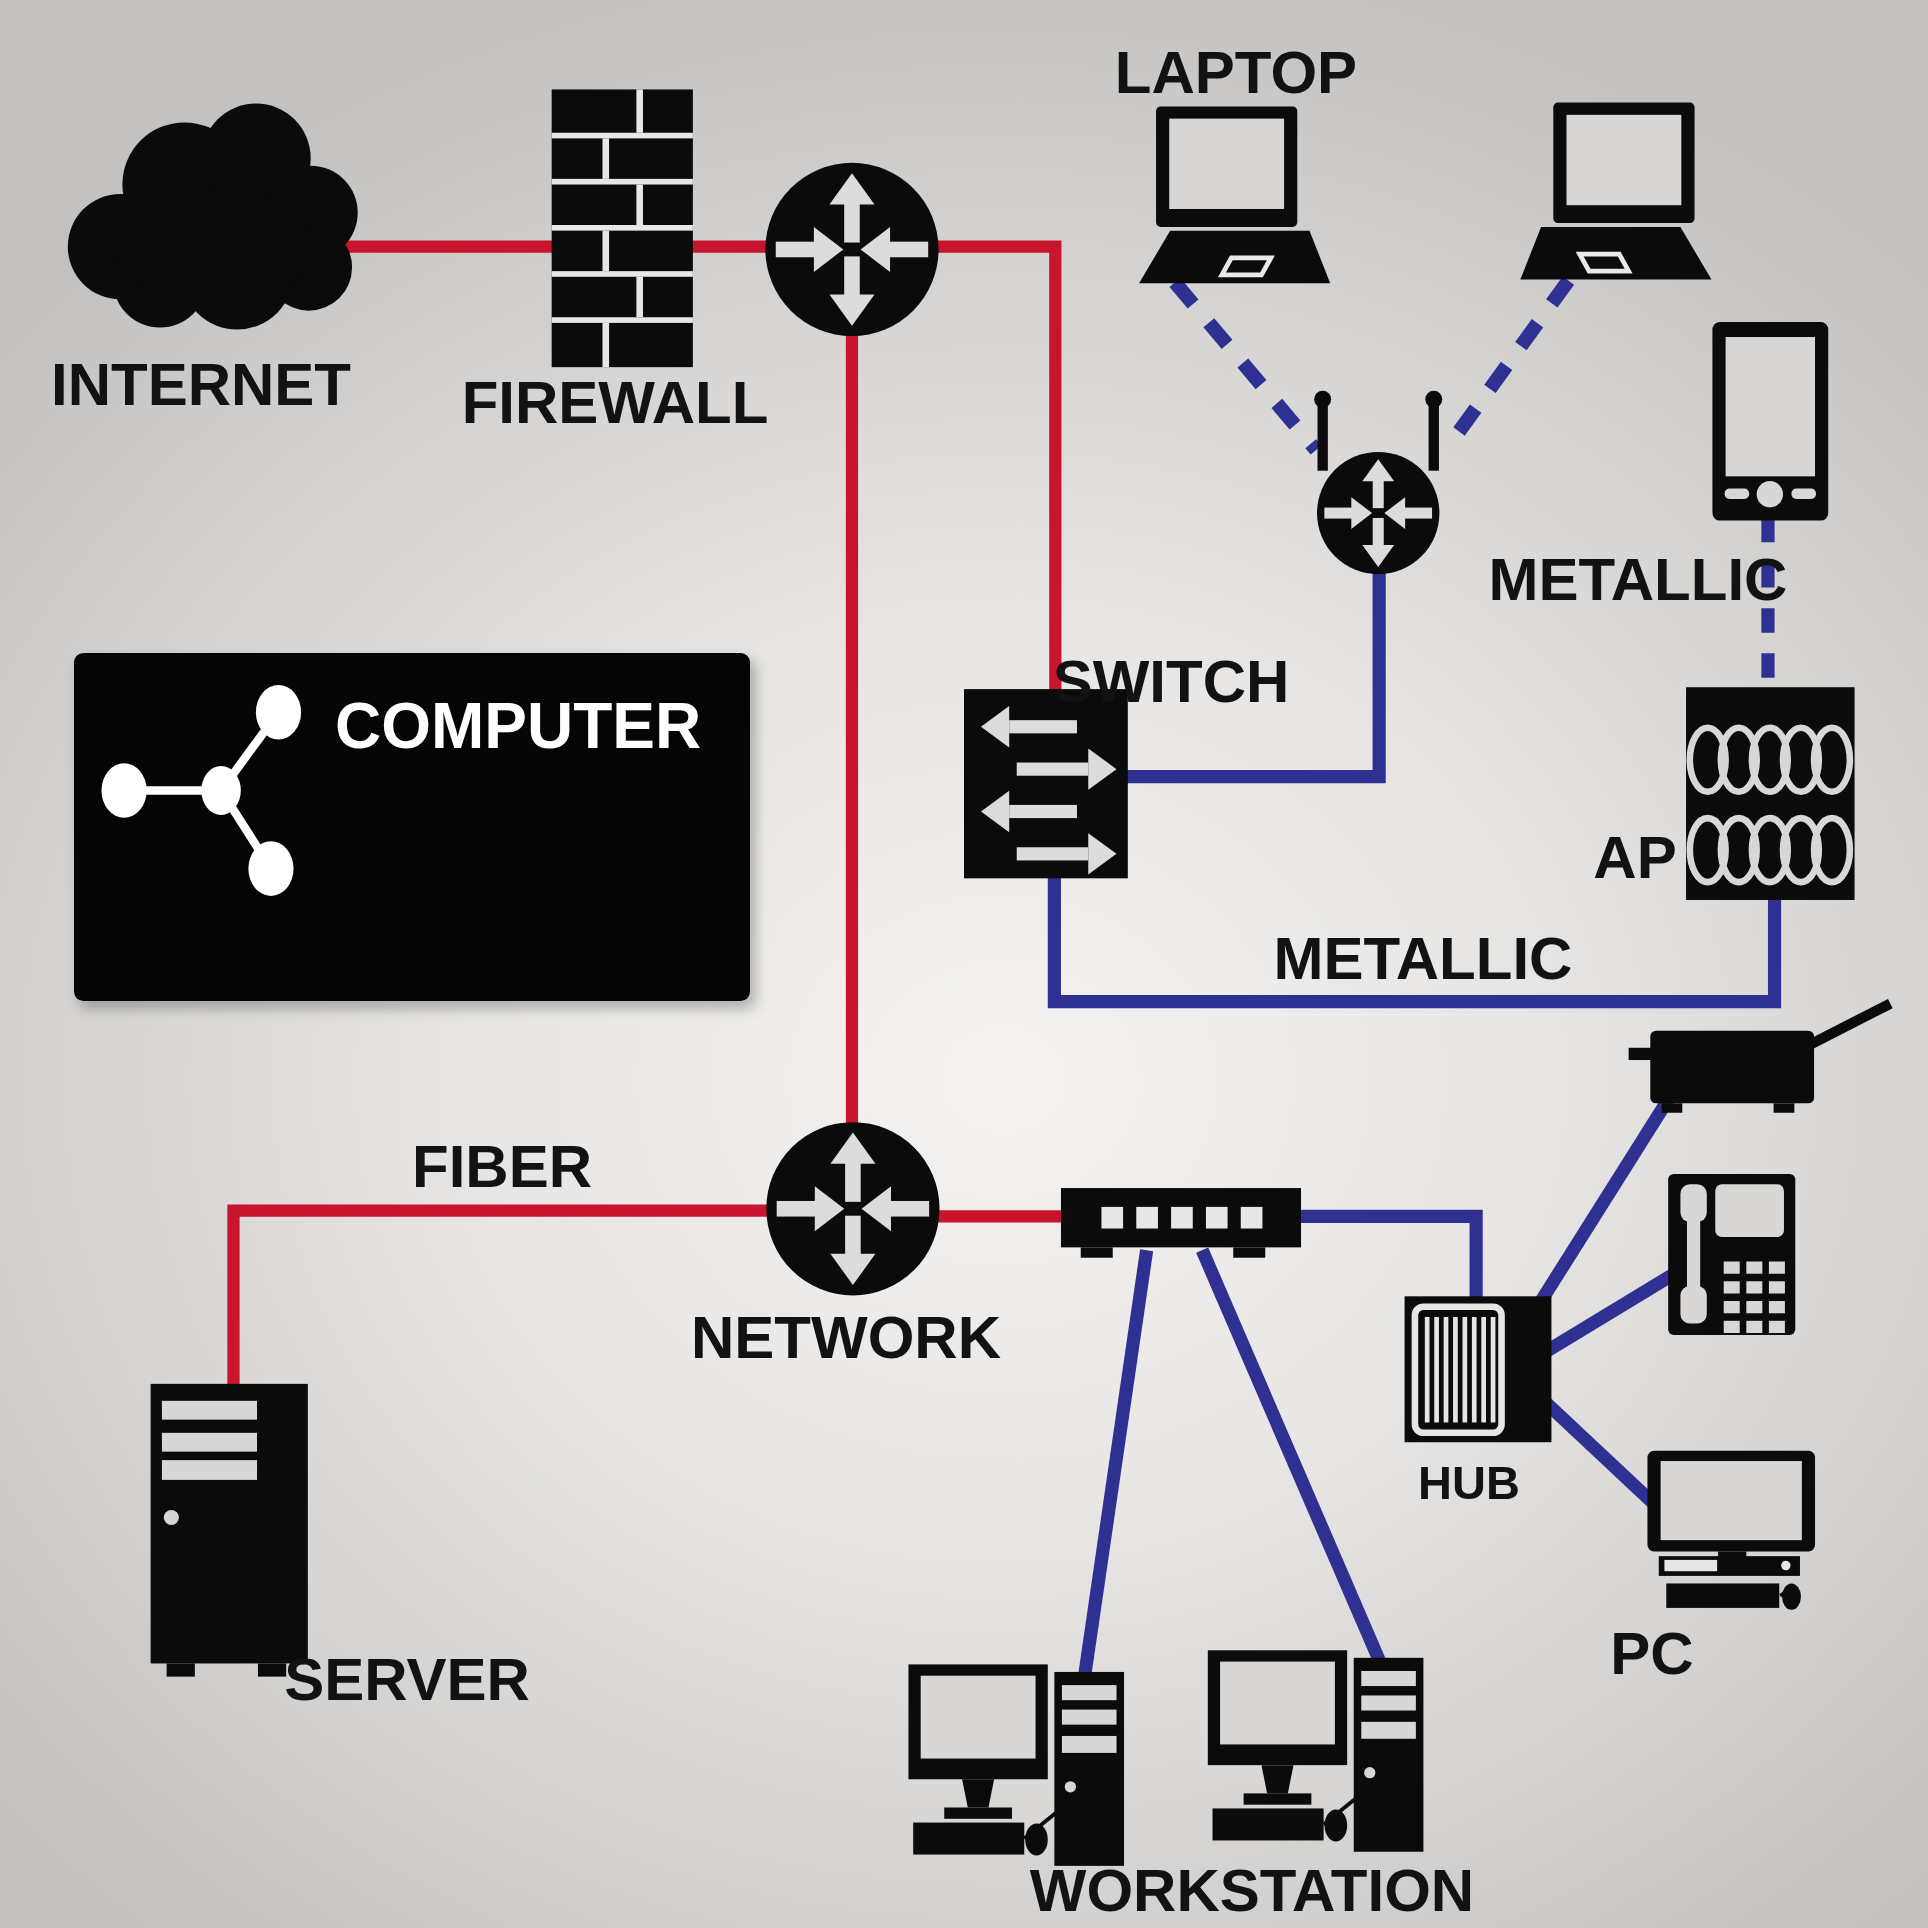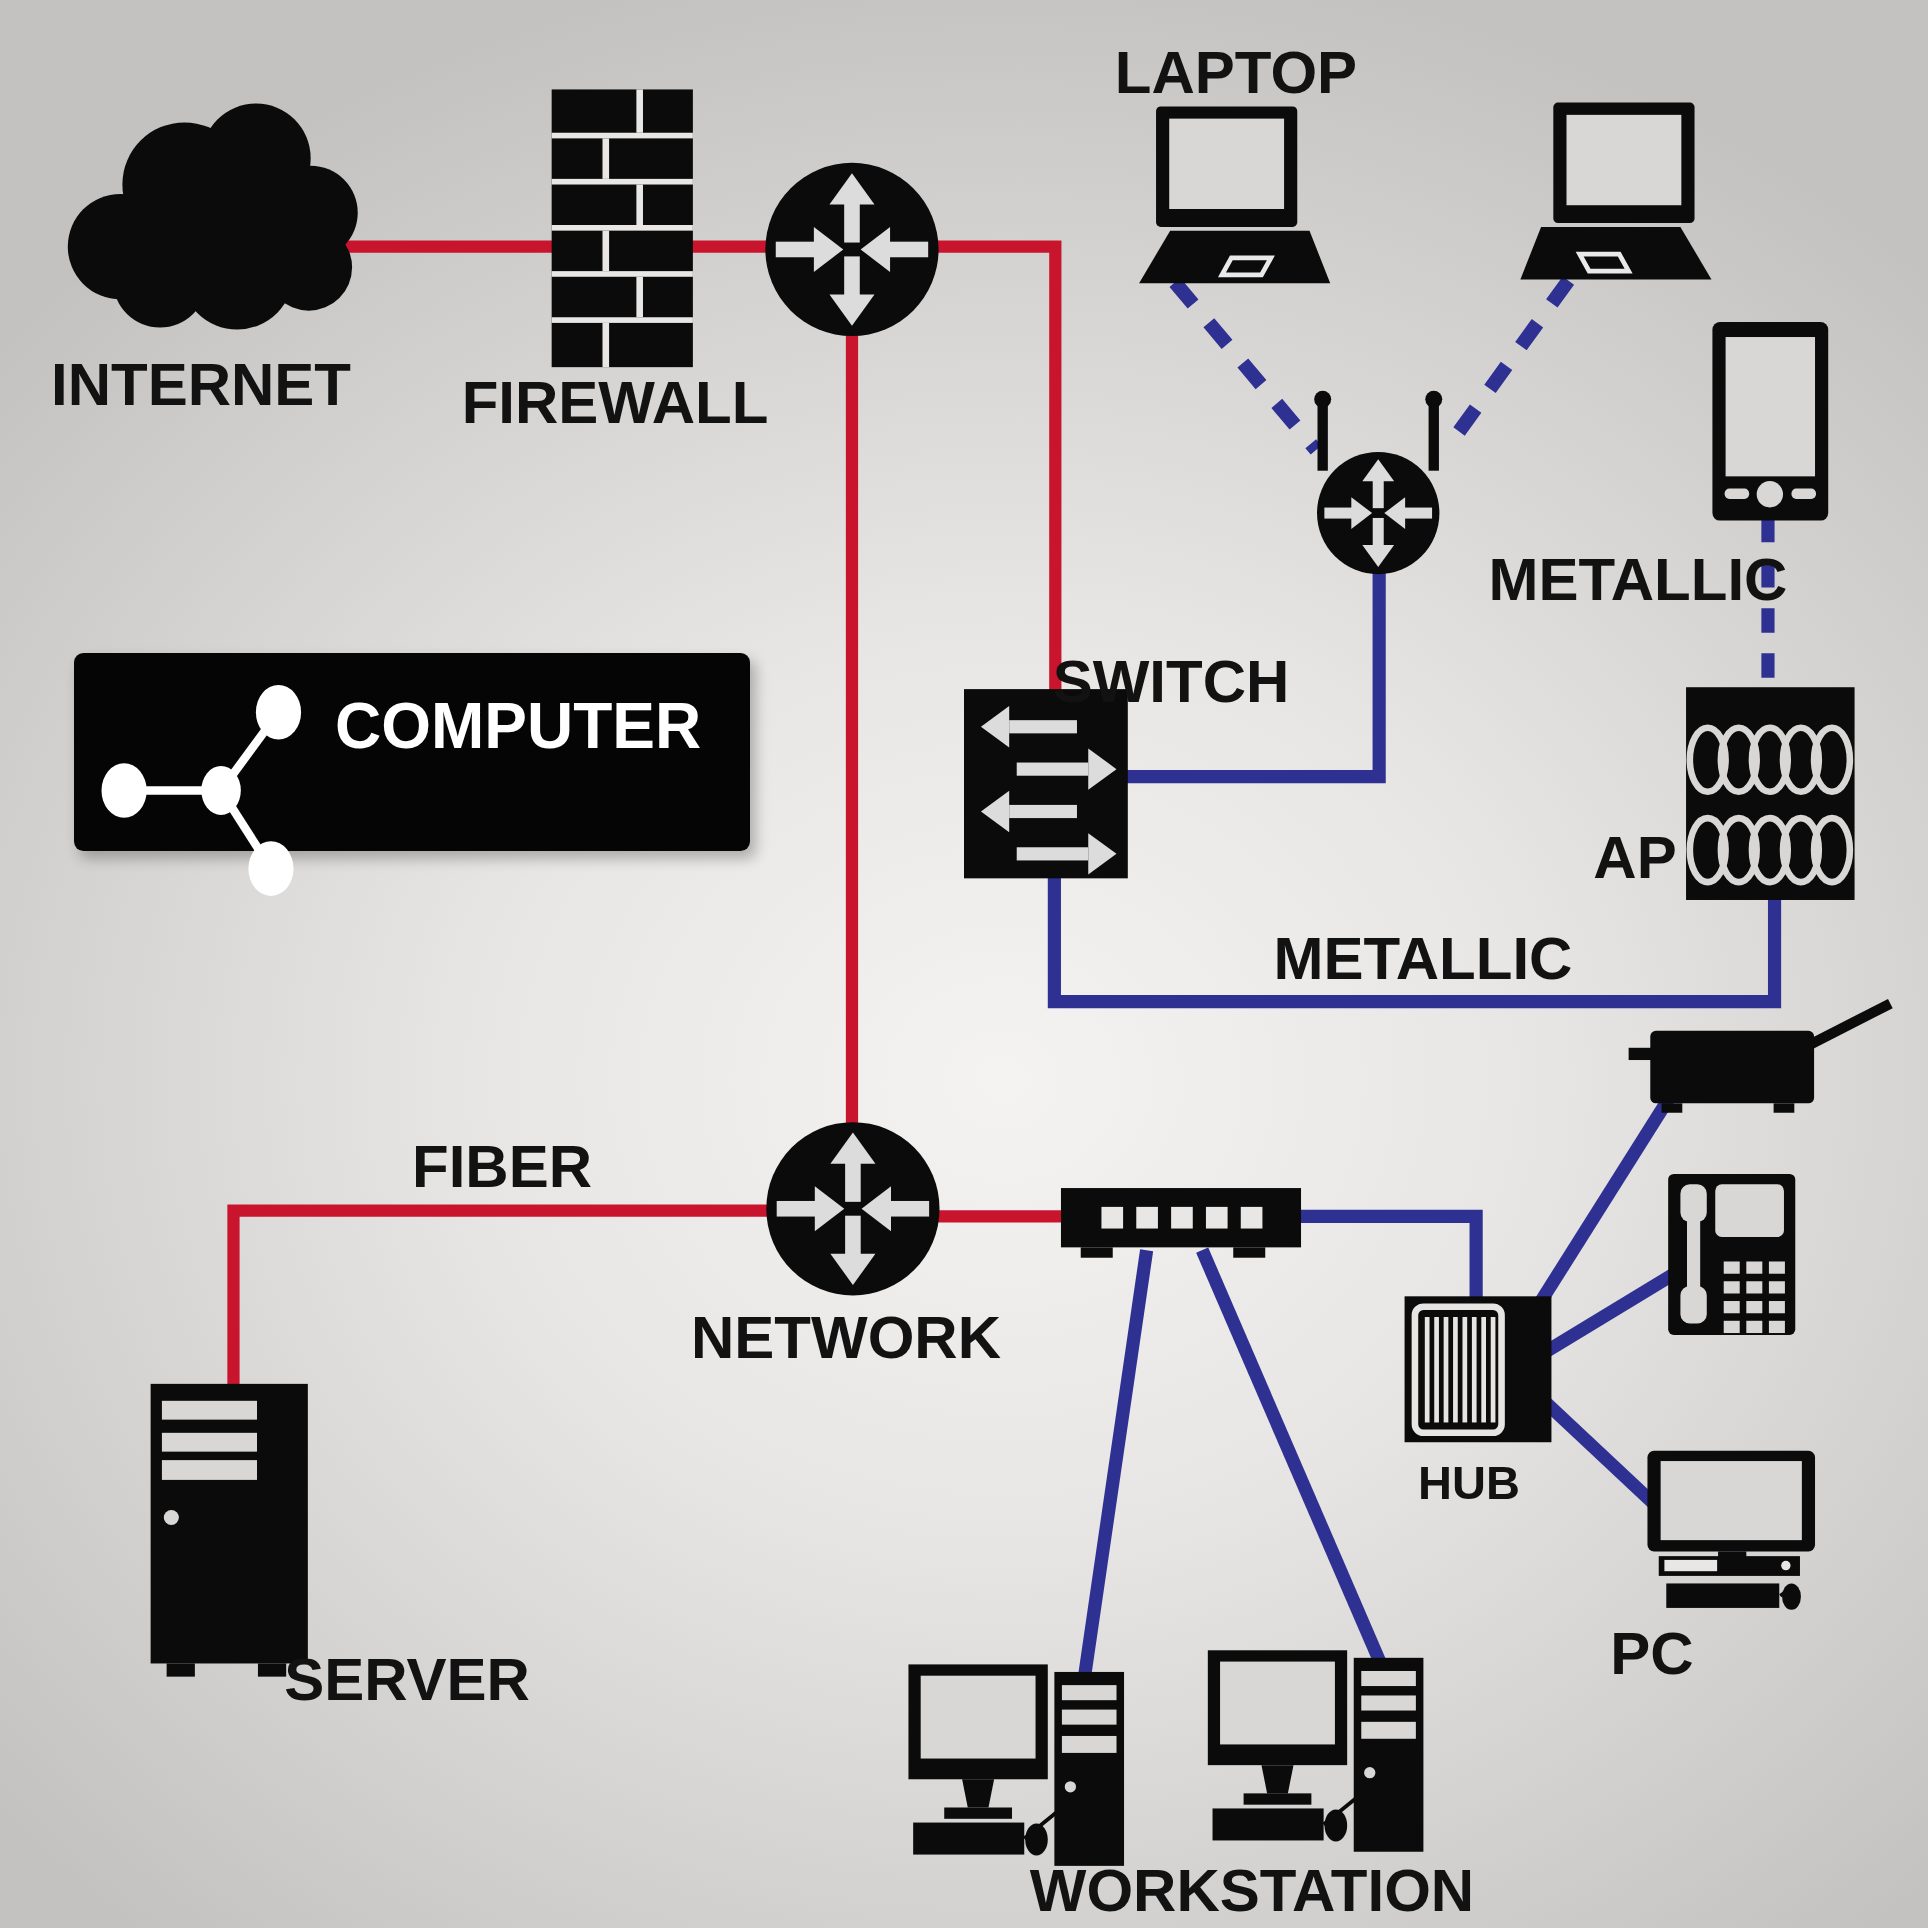--- a/index.html
+++ b/index.html
@@ -8,21 +8,21 @@
     background:radial-gradient(ellipse 1318px 1130px at 52% 56%, #f4f3f1 0%, #e7e6e4 40%, #d4d3d1 72%, #c3c2c1 100%);
     font-family:"Liberation Sans", sans-serif;
   }
   svg{position:absolute;left:0;top:0;}
   .lbl{
     position:absolute;transform:translate(-50%,-50%);
     font-weight:bold;font-size:60px;color:#121212;letter-spacing:0px;white-space:nowrap;
   }
   .lbl.small{font-size:47px;}
   #logo-box{
-    position:absolute;left:74px;top:653px;width:676px;height:198px;
+    position:absolute;left:74px;top:653px;width:676px;height:348px;
     background:#050505;border-radius:9.4px;box-shadow:5.6px 7.5px 13px rgba(0,0,0,.25);
   }
   .logo-line{
     position:absolute;left:261px;color:#ffffff;font-weight:bold;font-size:64px;line-height:1;white-space:nowrap;
   }
   #logo-line1{top:41px;}
   #logo-line2{top:169px;}
 </style>
 </head>
 <body>

